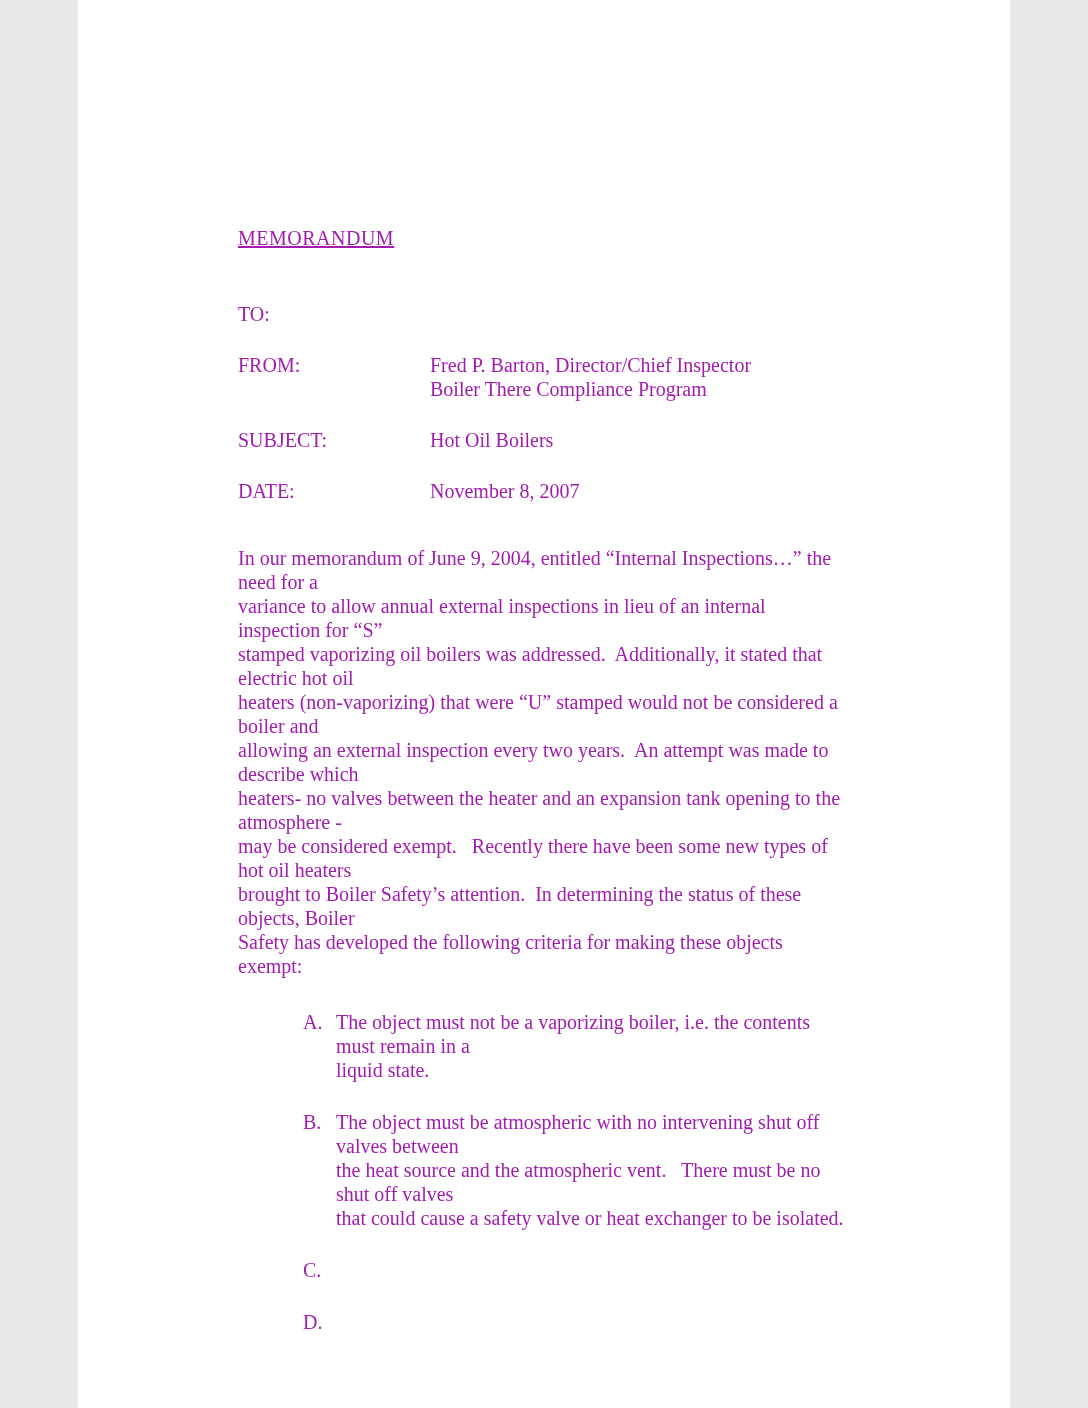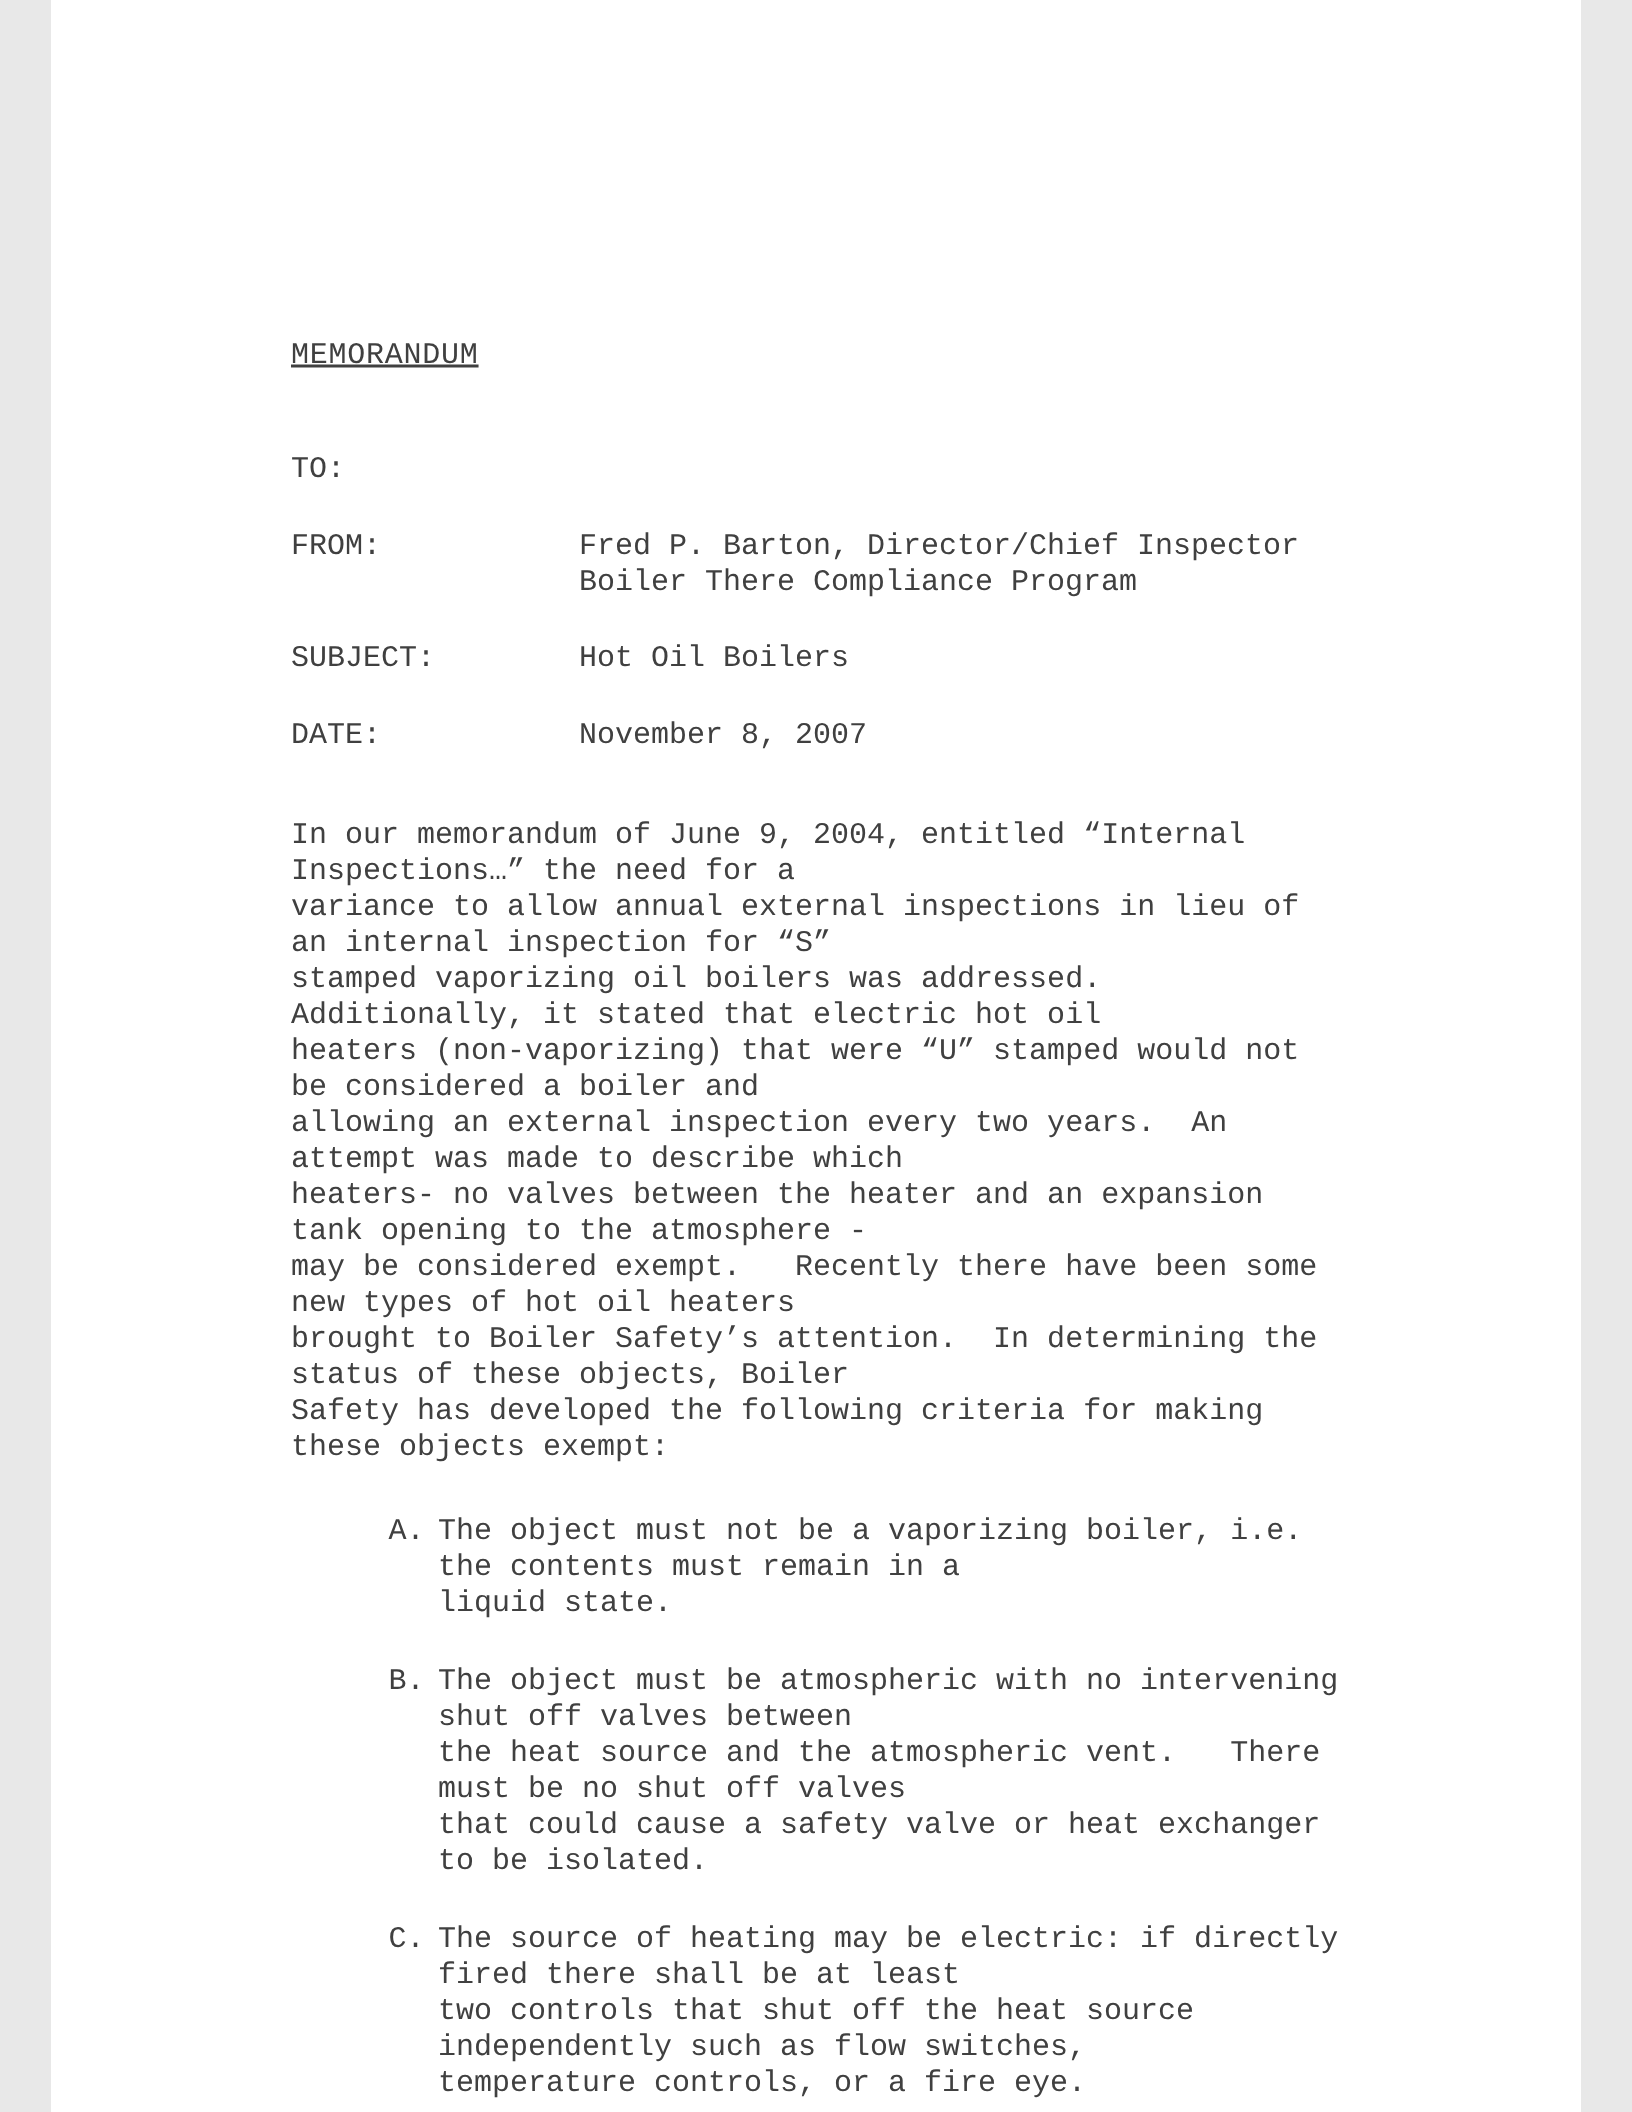--- a/index.html
+++ b/index.html
@@ -2,26 +2,26 @@
 <html><head>
 <meta charset="utf-8">
 <style>
   html, body {
     margin: 0;
     padding: 0;
     background: #e8e8e8;
   }
   .page {
     position: relative;
-    width: 1020px;
+    width: 932px;
     height: 1408px;
     margin: 0 auto;
     background: #ffffff;
-    color: #404040;
-    font-family: Liberation Mono, monospace;
+    color: #a21caf;
+    font-family: Liberation Serif, serif;
     font-size: 20px;
     line-height: 24px;
     box-sizing: border-box;
     padding: 226px 160px 0 160px;
     overflow: hidden;
   }
   .memo-title {
     font-size: 20px;
     font-weight: normal;
     text-decoration: underline;
@@ -113,23 +113,20 @@
 
     <div class="list-item">
       <div class="list-letter">B.</div>
       <div class="list-text">The object must be atmospheric with no intervening shut off valves between
 the heat source and the atmospheric vent.   There must be no shut off valves
 that could cause a safety valve or heat exchanger to be isolated.</div>
     </div>
 
     <div class="list-item">
       <div class="list-letter">C.</div>
-      <div class="list-text">The source of heating may be electric: if directly fired there shall be at least
-two controls that shut off the heat source independently such as flow switches,
-temperature controls, or a fire eye.</div>
     </div>
 
     <div class="list-item">
       <div class="list-letter">D.</div>
     </div>
 
   </div>
 
 </div>
 

